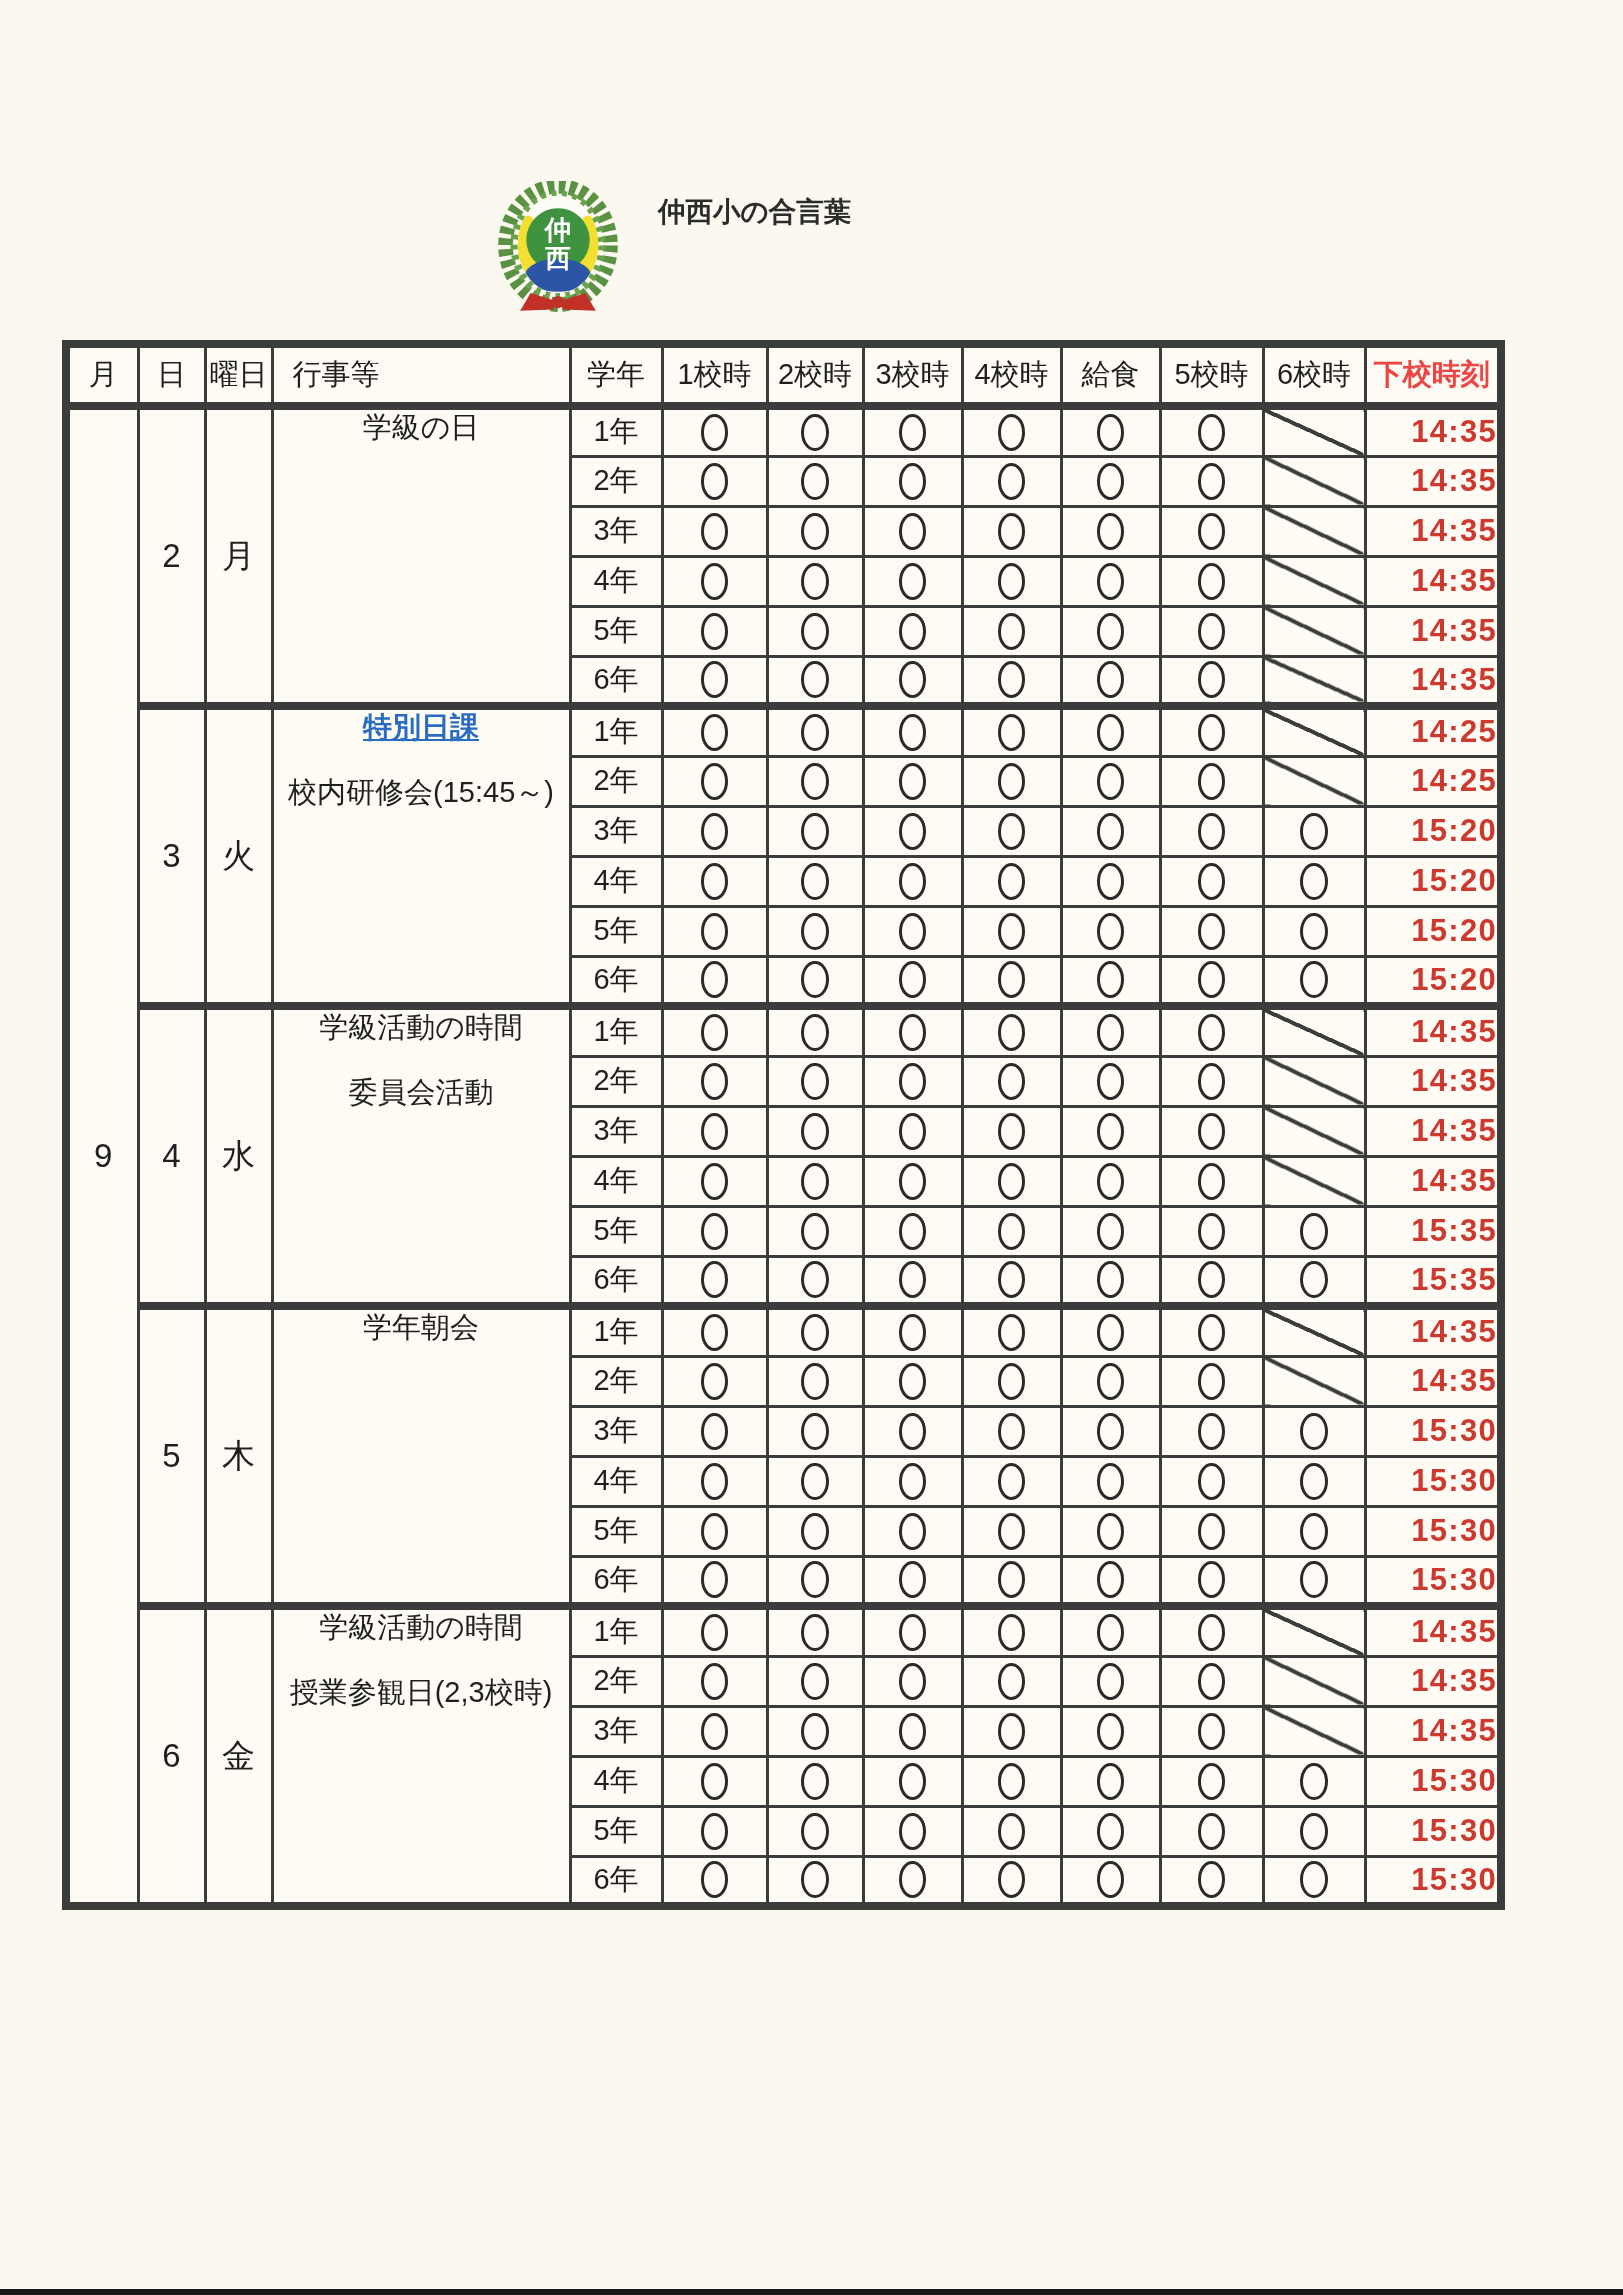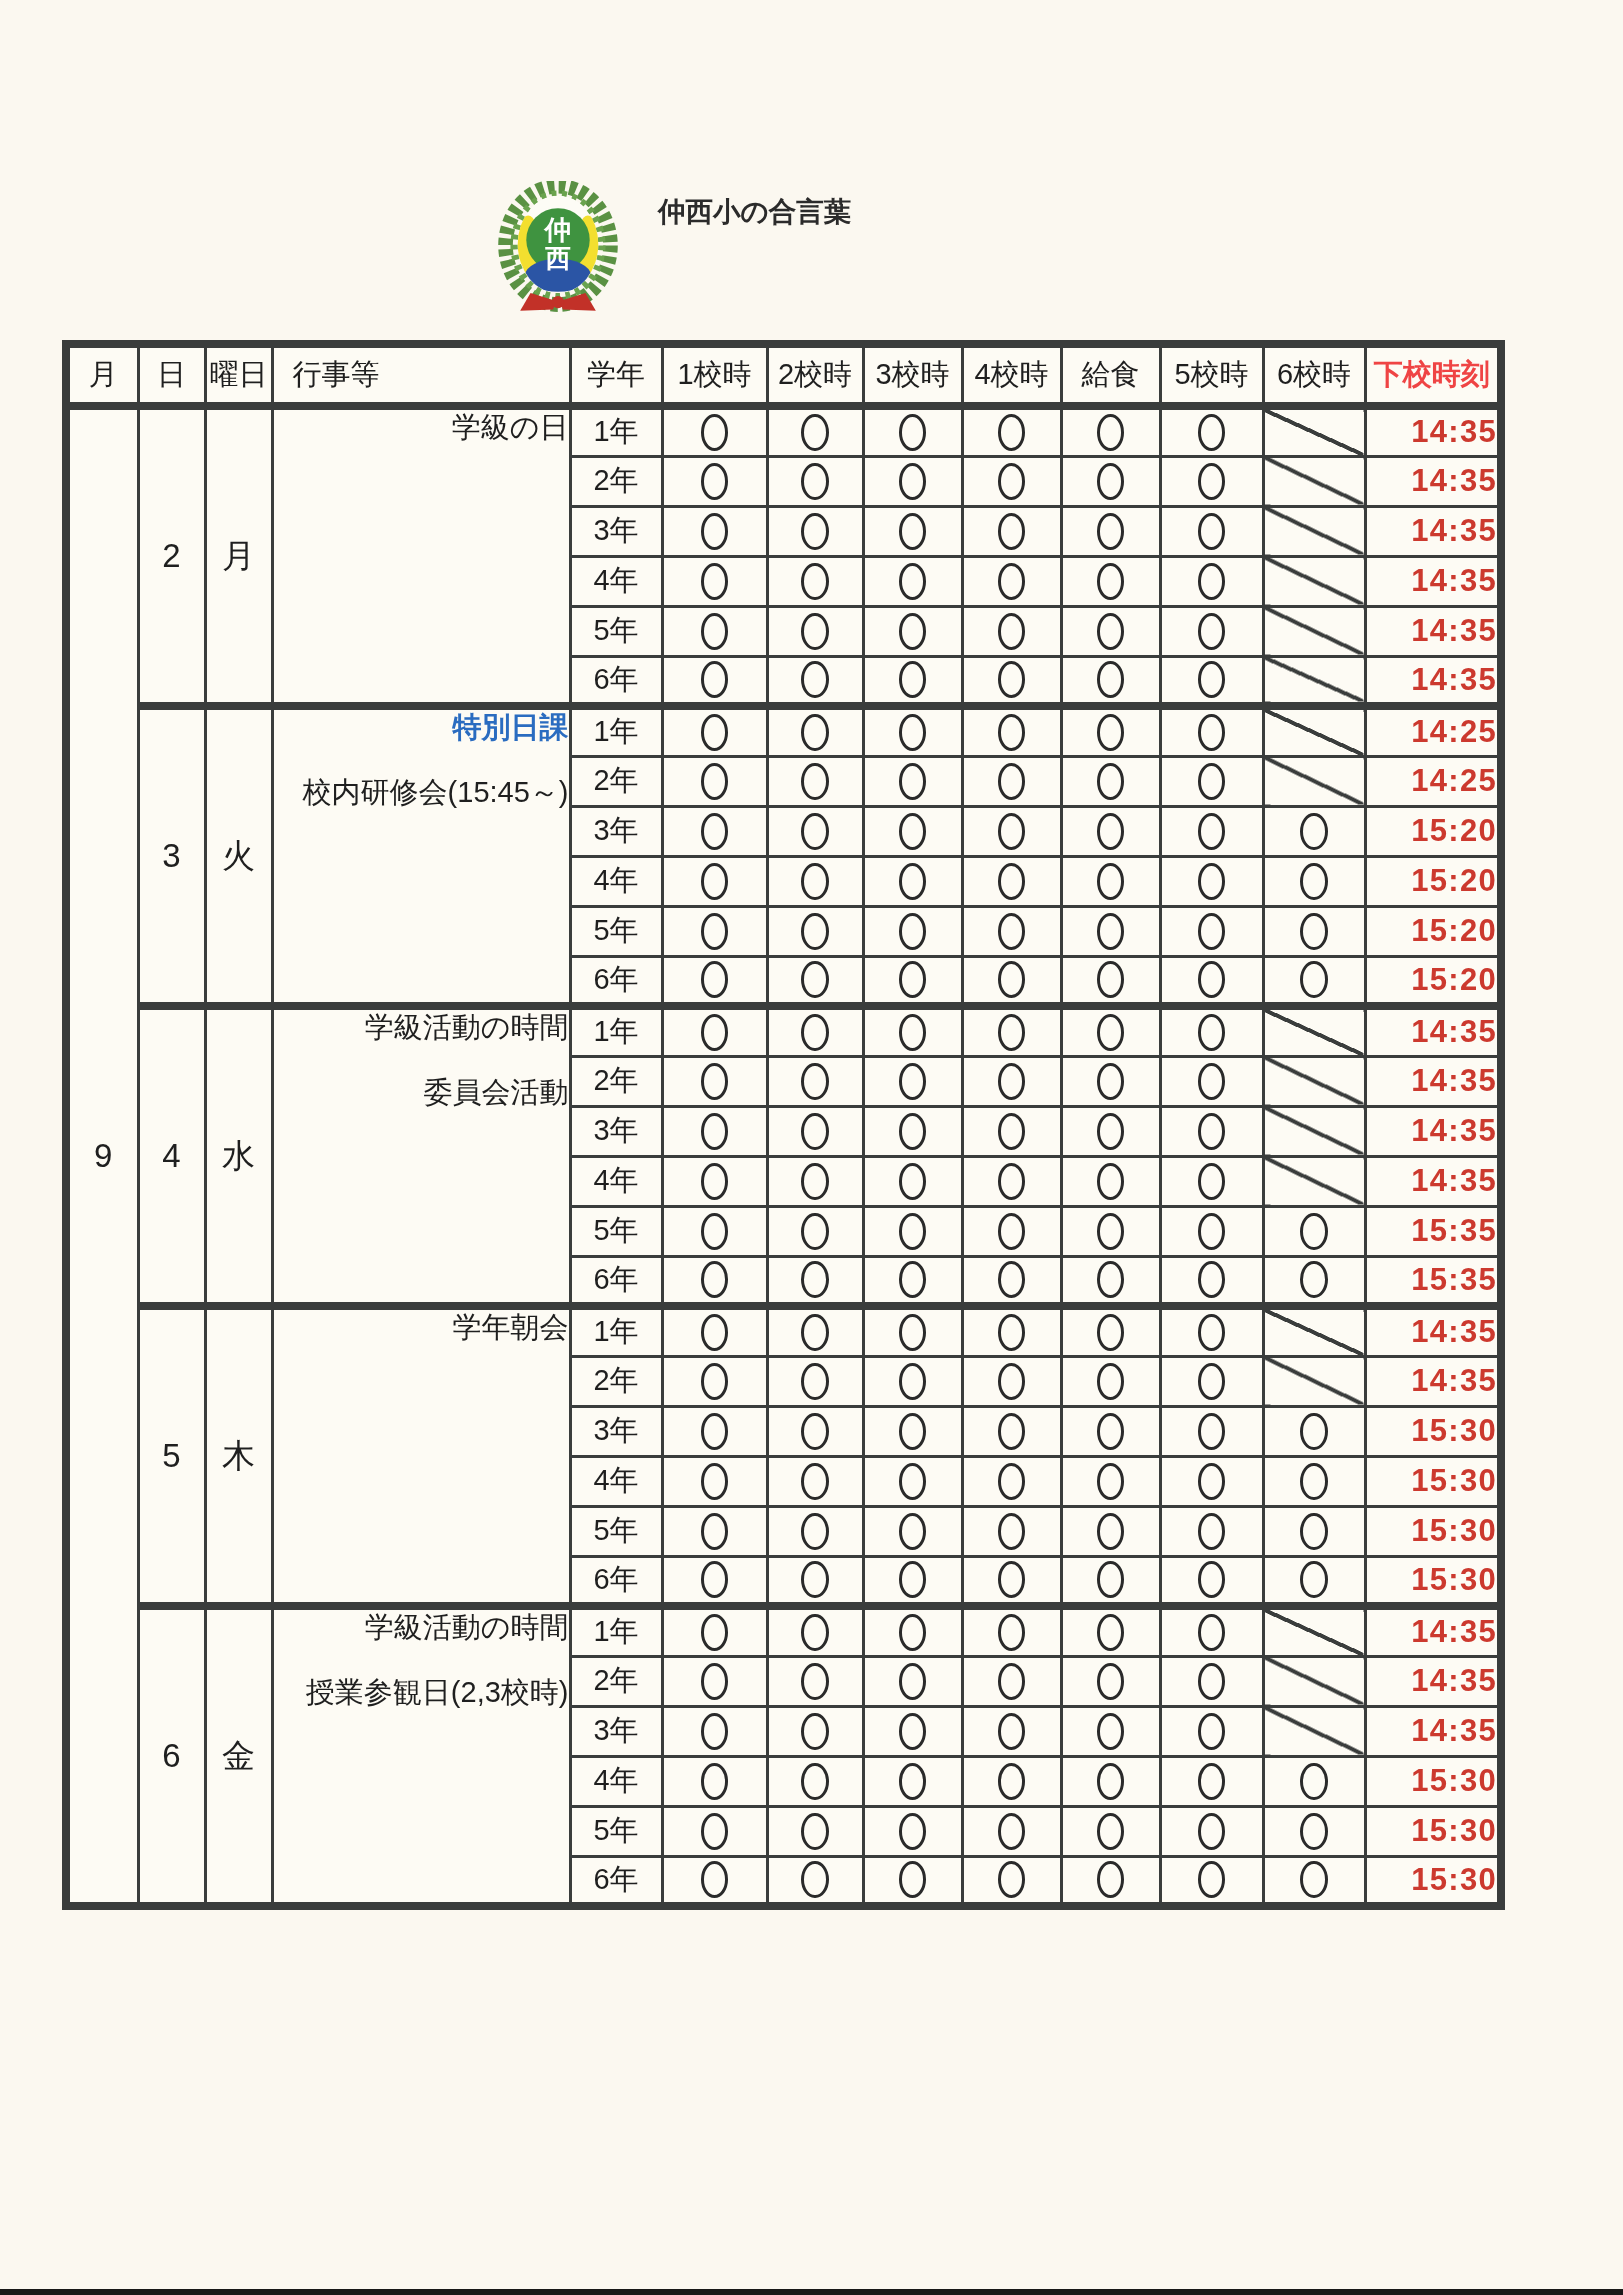--- a/index.html
+++ b/index.html
@@ -80,26 +80,26 @@
   .sched tbody tr.day-start td { border-top-width: 8.5px; }
 
   .c-month, .c-date, .c-weekday {
     text-align: center;
     vertical-align: middle;
     font-size: 33px;
     font-weight: 400;
   }
   .c-events {
     vertical-align: top;
-    text-align: right;
+    text-align: center;
     padding: 6.5px 3.9px 0 7.9px;
     font-size: 29px;
   }
   .event-line { line-height: 1.2; margin-bottom: 30px; white-space: nowrap; }
-  .event-blue { color: #2a6cc0; font-weight: 700; }
+  .event-blue { color: #2a6cc0; font-weight: 700; text-decoration: underline; }
 
   .c-grade { text-align: center; vertical-align: middle; font-size: 29px; }
   .c-mark  { text-align: center; vertical-align: middle; }
   .mark-circle {
     display: inline-block;
     width: 27.5px;
     height: 37px;
     border: 3.3px solid #2a2a2a;
     border-radius: 50%;
     box-sizing: border-box;

